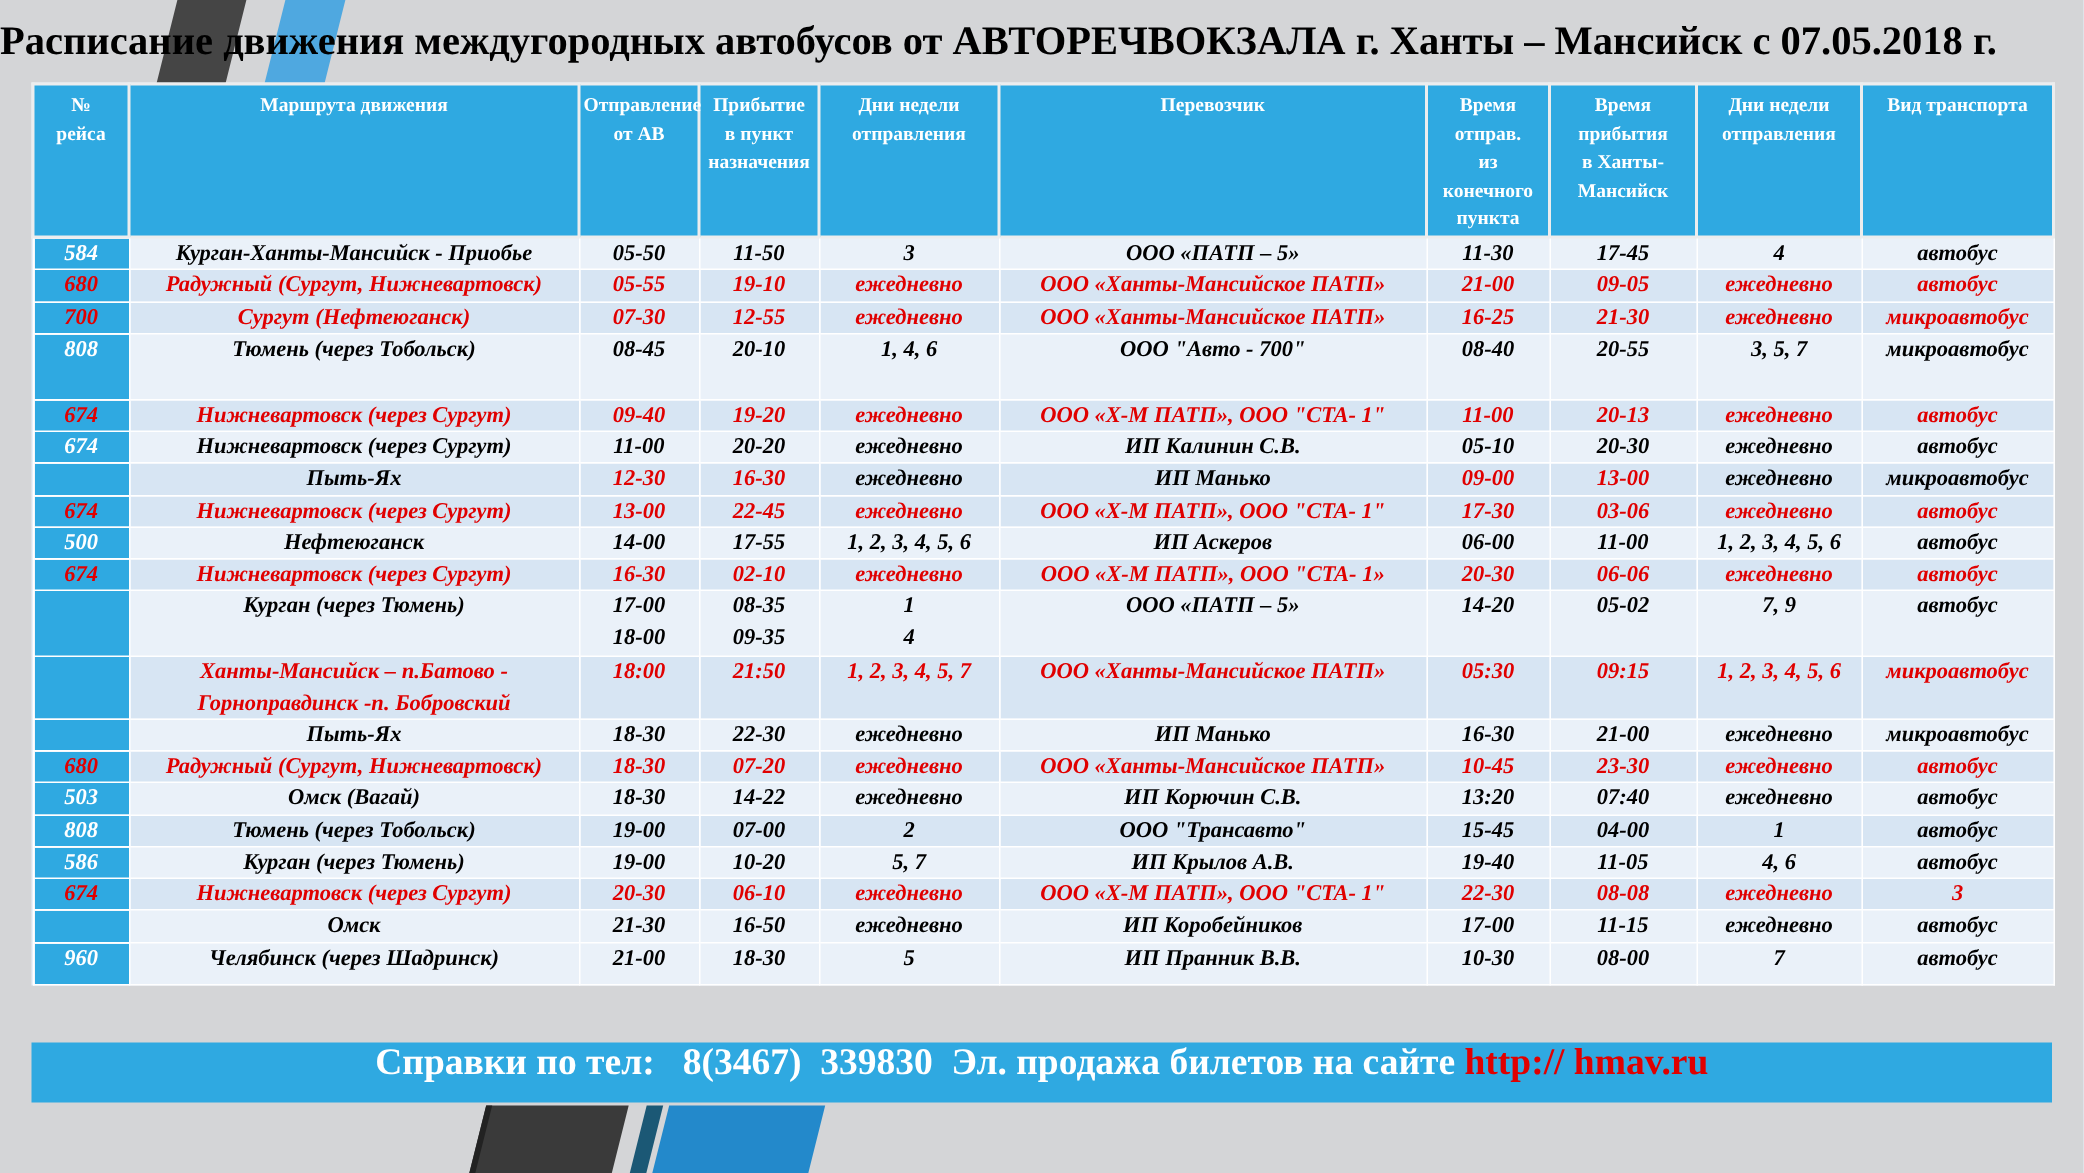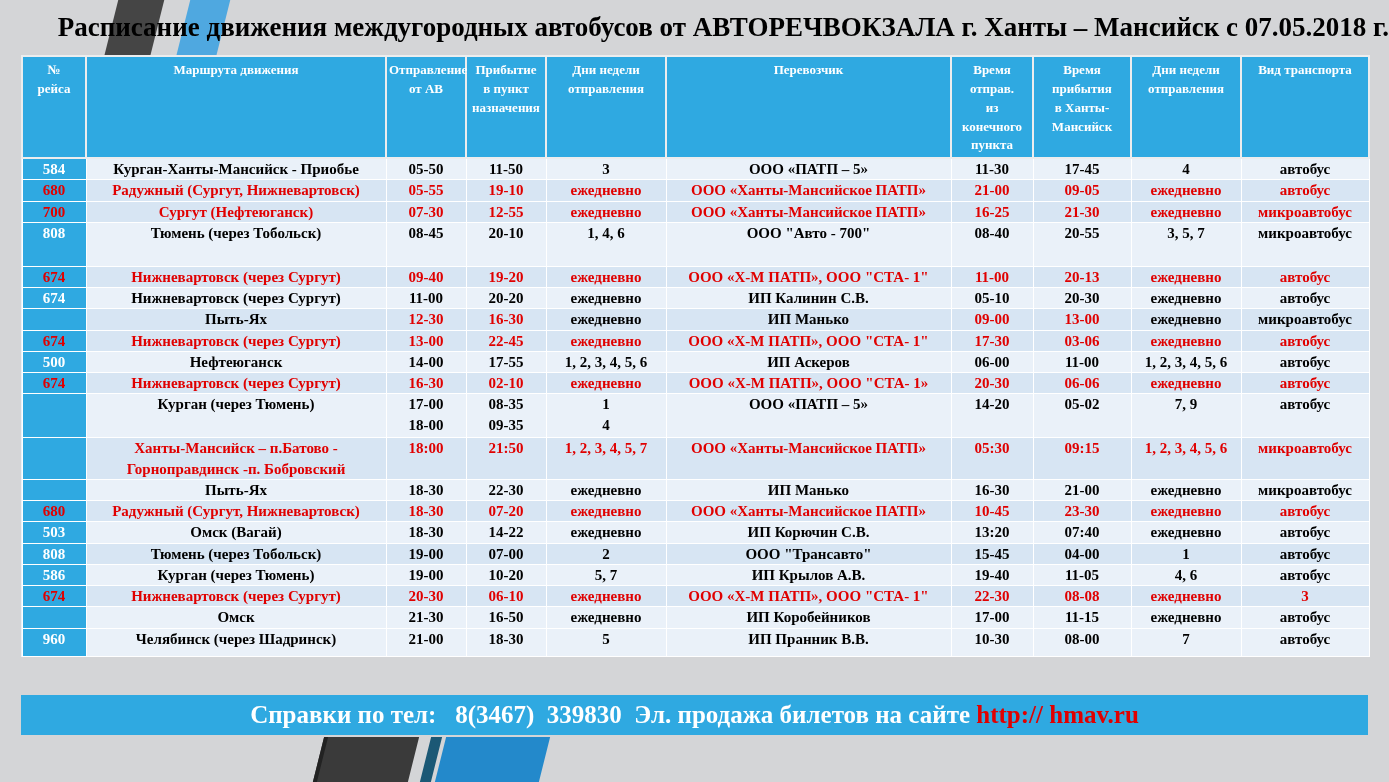--- a/index.html
+++ b/index.html
@@ -23,57 +23,57 @@
   }
   
   .stripe{position:absolute;transform:skewX(-14deg);}
   .stripe-top-dark{left:112px;top:-6px;width:46px;height:62px;background:var(--stripe-dark);z-index:1;}
   .stripe-top-blue{left:184px;top:-6px;width:40px;height:62px;background:#4FA8E0;z-index:1;}
   .stripe-bottom-dark{left:318px;bottom:-4px;width:95px;height:49px;background:#3A3A3A;border-left:4px solid #222;}
   .stripe-bottom-edge{left:425px;bottom:-4px;width:11px;height:49px;background:var(--stripe-edge);}
   .stripe-bottom-blue{left:440px;bottom:-4px;width:104px;height:49px;background:#2389CB;}
   
   .title{
-    position:absolute;top:12px;left:0;width:100%;text-align:right;z-index:2;
+    position:absolute;top:12px;left:0;width:100%;text-align:left;z-index:2;
     font-size:27px;color:#000;letter-spacing:0px;
   }
   
   .table-wrap{position:absolute;top:55px;left:21px;z-index:2;}
   table{
     border-collapse:collapse;table-layout:fixed;width:1347px;
     background:var(--band-light);
   }
   th{
     background:var(--accent-blue);color:#fff;
     border:2px solid #ECEDEE;
     font-size:13px;font-weight:bold;line-height:1.45;
     vertical-align:top;padding:4px 2px 2px 2px;
     white-space:pre-line;text-align:center;
   }
   thead tr{height:57px;}
-  tbody tr{height:21px;}
+  tbody tr{height:21px;font-style:italic;}
   tbody tr.tall td{vertical-align:top;}
   td{
     border:1px solid var(--grid-white);
     font-size:15px;line-height:1.35;
     text-align:center;vertical-align:middle;
     padding:0 3px;color:#000;
     white-space:pre-line;overflow:hidden;
   }
   tr.band-l td{background:var(--band-light);}
   tr.band-m td{background:var(--band-medium);}
   td.num{background:var(--accent-blue) !important;color:#fff;}
   tr.red td{color:var(--red);}
   tr.red td.num{color:var(--red);}
   td.red-text{color:var(--red) !important;margin-top:10px;}
   
   .footer{
     position:absolute;left:21px;bottom:47px;width:1347px;height:40px;
     background:var(--accent-blue);z-index:2;
-    display:flex;align-items:center;justify-content:center;
+    display:flex;justify-content:center;
     font-size:25px;color:#fff;white-space:pre-wrap;
   }
   .footer .link{color:var(--red);text-decoration:none;}
 </style>
 </head>
 <body>
 
 <div class="stripe stripe-top-dark"></div>
 <div class="stripe stripe-top-blue"></div>
 <div class="stripe stripe-bottom-dark"></div>

